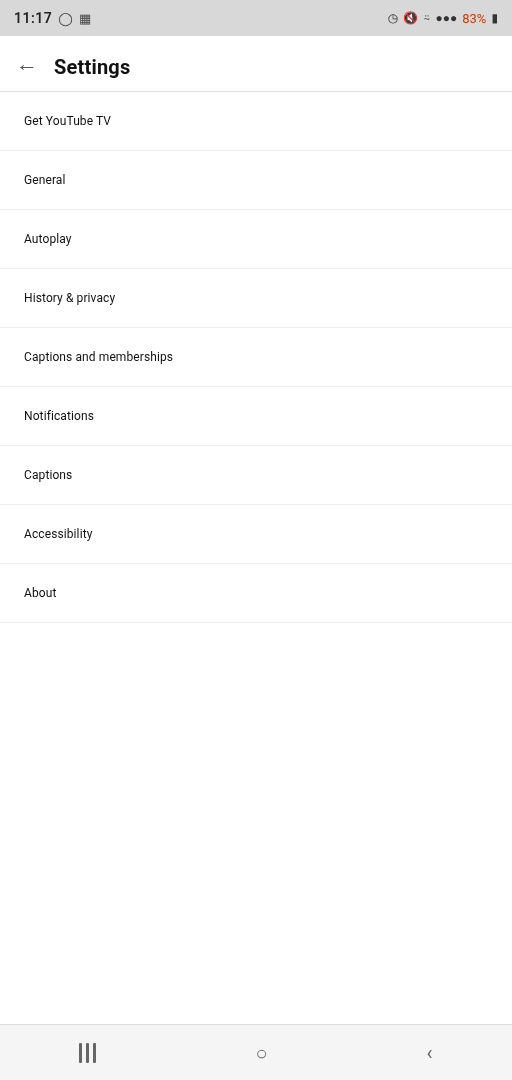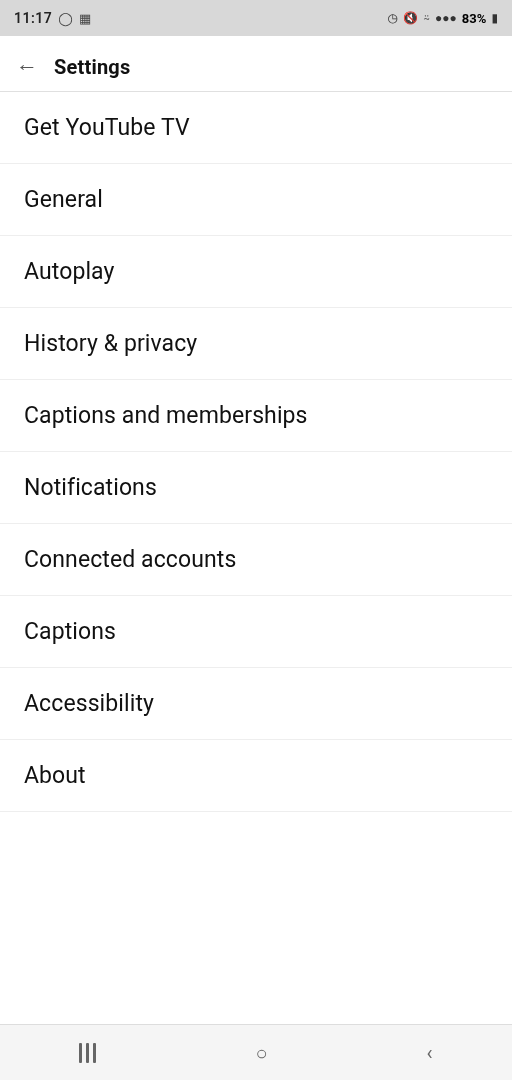--- a/index.html
+++ b/index.html
@@ -49,22 +49,22 @@
     .status-bar-right {
       display: flex;
       align-items: center;
       gap: 5px;
       font-size: 12px;
       color: #333;
     }
 
     .battery-text {
       font-size: 13px;
-      font-weight: 700;
-      color: #000000;
+      font-weight: 400;
+      color: #c2410c;
     }
 
     .header {
       background: #ffffff;
       height: 56px;
       display: flex;
       align-items: center;
       padding: 0 16px;
       border-bottom: 1px solid #e0e0e0;
       flex-shrink: 0;
@@ -94,21 +94,21 @@
 
     .settings-item {
       padding: 22px 24px;
       border-bottom: 1px solid #eeeeee;
       cursor: pointer;
       display: flex;
       align-items: center;
     }
 
     .settings-item-label {
-      font-size: 23px;
+      font-size: 12px;
       color: #111;
       font-weight: 400;
       letter-spacing: 0.1px;
     }
 
     .nav-bar {
       background: #f5f5f5;
       height: 56px;
       display: flex;
       align-items: center;
@@ -182,23 +182,20 @@
     <div class="settings-item">
       <span class="settings-item-label">History &amp; privacy</span>
     </div>
     <div class="settings-item">
       <span class="settings-item-label">Captions and memberships</span>
     </div>
     <div class="settings-item">
       <span class="settings-item-label">Notifications</span>
     </div>
     <div class="settings-item">
-      <span class="settings-item-label">Connected accounts</span>
-    </div>
-    <div class="settings-item">
       <span class="settings-item-label">Captions</span>
     </div>
     <div class="settings-item">
       <span class="settings-item-label">Accessibility</span>
     </div>
     <div class="settings-item">
       <span class="settings-item-label">About</span>
     </div>
   </div>
 

